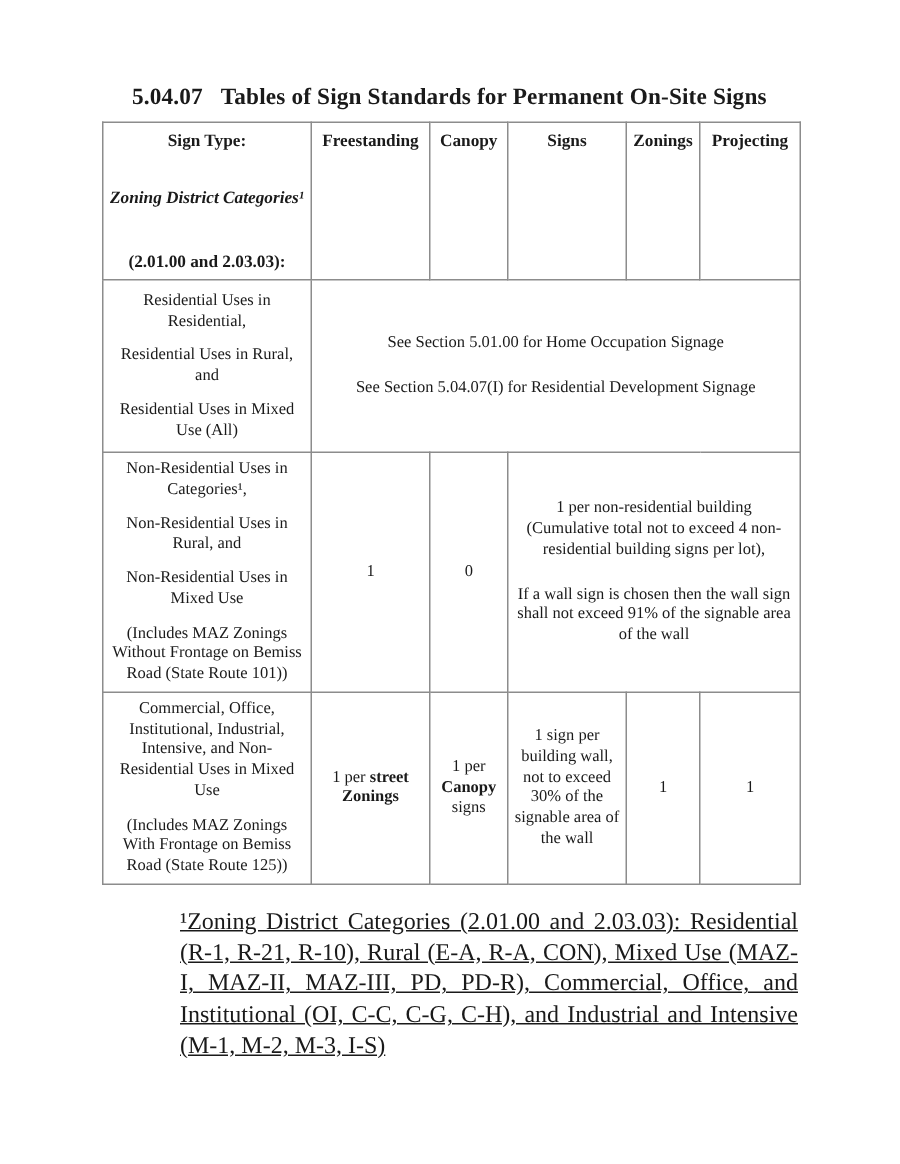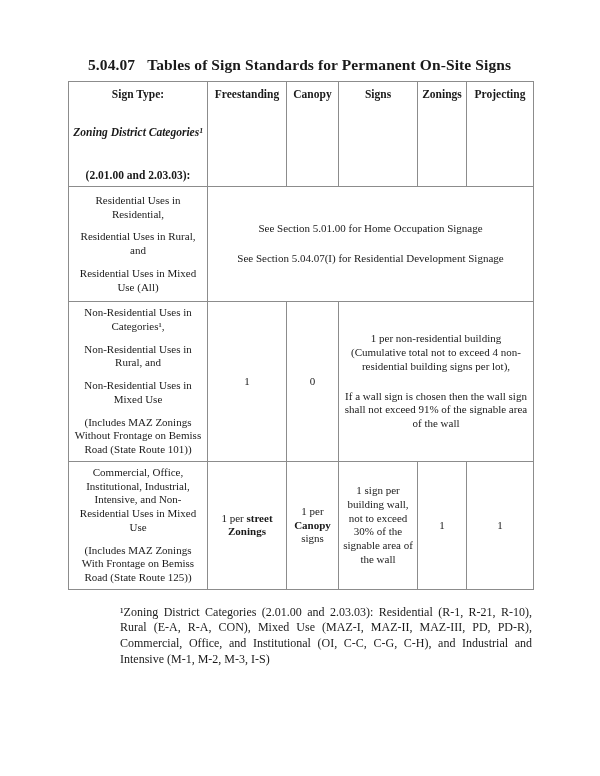--- a/index.html
+++ b/index.html
@@ -64,23 +64,24 @@
   .label-para { margin: 0 0 9px 0; }
   .label-para:last-child { margin-bottom: 0; }
   td.merged-cell { text-align: center; padding: 6px 14px; }
   .note-para { margin: 0 0 16px 0; }
   .note-para:last-child { margin-bottom: 0; }
   td.val-cell { text-align: center; }
   .bold-part { font-weight: bold; }
   .footnotes {
     margin: 15px 0 0 52px;
     width: 412px;
-    font-size: 12px;
+    font-size: 16px;
     line-height: 1.3;
     text-align: justify;
+    text-decoration: underline;
   }
   .footnote { margin: 0 0 8px 0; }
 </style>
 </head>
 <body>
 
 <div class="page">
 
   <h1 class="doc-title"><span class="num">5.04.07</span><span>Tables of Sign Standards for Permanent On-Site Signs</span></h1>
 

